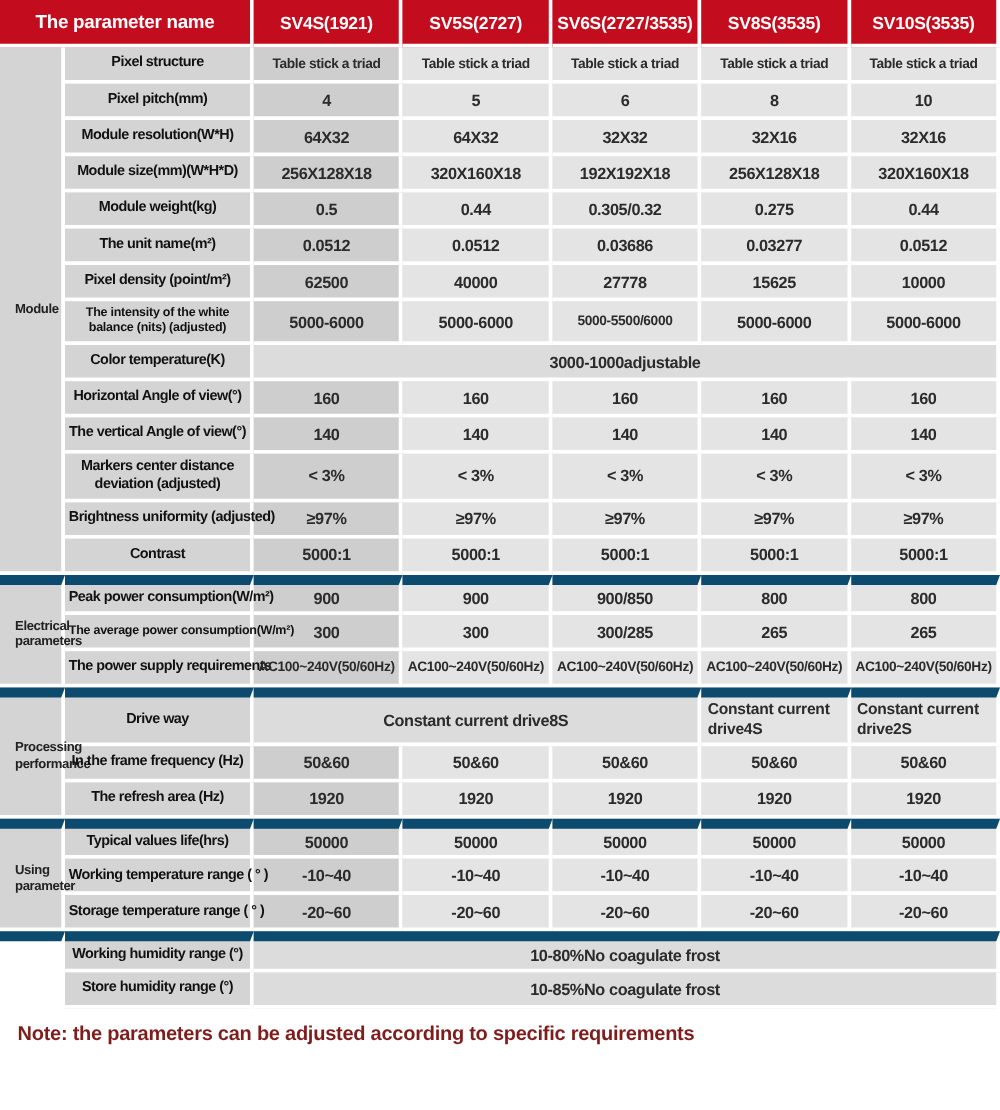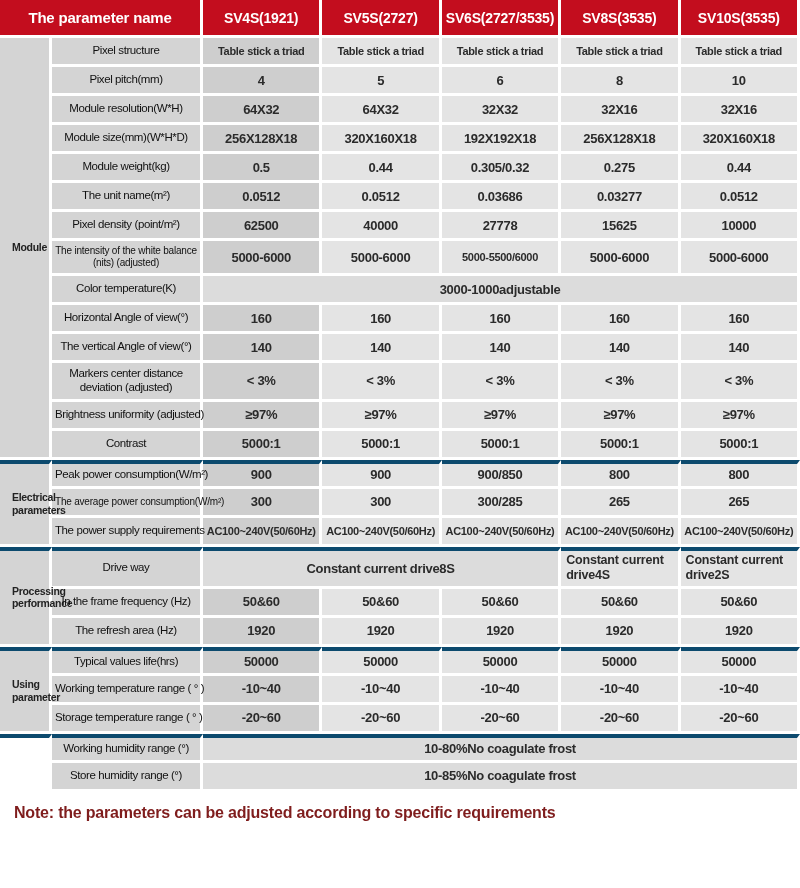--- a/index.html
+++ b/index.html
@@ -20,35 +20,35 @@
     font-size:14px;font-weight:bold;height:33px;text-align:center;
     letter-spacing:-0.2px;
   }
   th.pname{font-size:15px;margin-left:16px;}
   tbody tr{height:29px;}
   td.group{
     background:var(--cell-label,#d4d4d4);font-weight:bold;font-size:10.5px;
     color:#222;text-align:center;letter-spacing:-0.3px;line-height:1.2;padding:0 12px;
   }
   td.label{
-    background:var(--cell-label,#d4d4d4);font-weight:normal;font-size:11.5px;
+    background:var(--cell-label,#d4d4d4);font-weight:bold;font-size:11.5px;
     letter-spacing:-0.4px;color:#111;text-align:center;padding:4px 3px;line-height:1.2;
   }
   td.label.lsm{font-size:10px;letter-spacing:-0.2px;margin-top:30px;}
   td.label.nw{white-space:nowrap;}
   td.val{
     background:var(--cell-light,#e4e4e4);font-weight:bold;font-size:13px;
     color:#2b2b2b;text-align:center;letter-spacing:-0.3px;
   }
   td.val.c0{background:var(--cell-dark,#cecece);}
   td.val.spanv{background:var(--cell-span,#dcdcdc);}
   td.val.vsm{font-size:11px;}
   td.val.wrap{text-align:left;padding:2px 0 2px 5px;font-size:12.5px;line-height:1.25;letter-spacing:-0.2px;}
   td.blank{background:transparent;}
-  tr.sec-start td{border-top:4px solid #0c4a6e;}
+  tr.sec-start td{border-top:8px solid #0c4a6e;}
   .note{
     font-weight:bold;font-size:16px;color:#7f1d1d;
     margin:12px 0 16px 14px;letter-spacing:-0.2px;
   }
 </style>
 </head>
 <body>
 
 <table class="spec">
   <colgroup>

